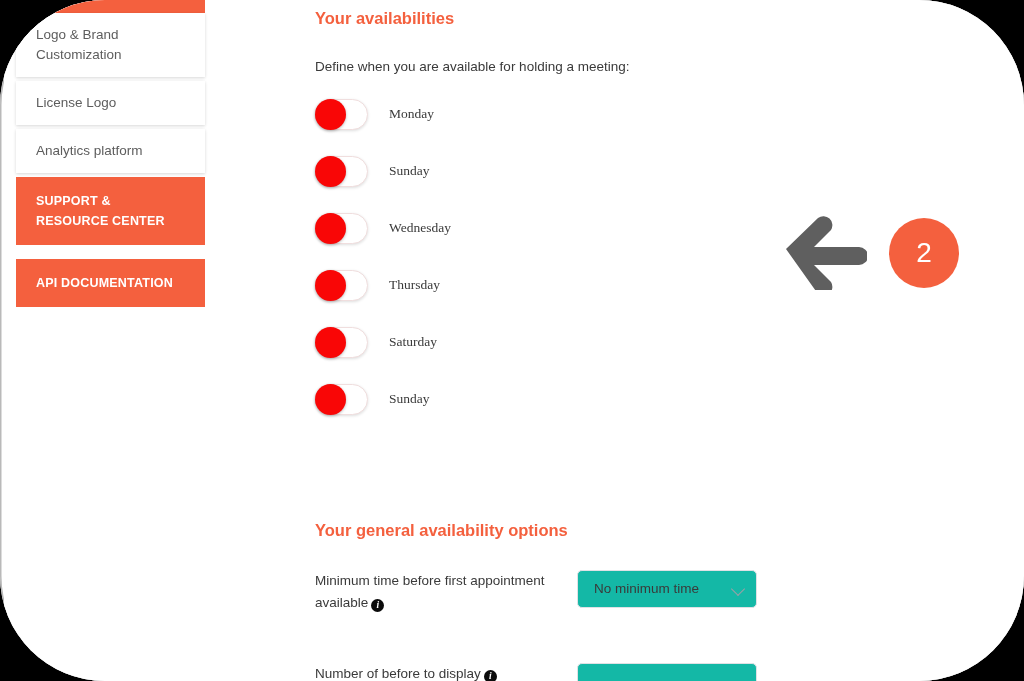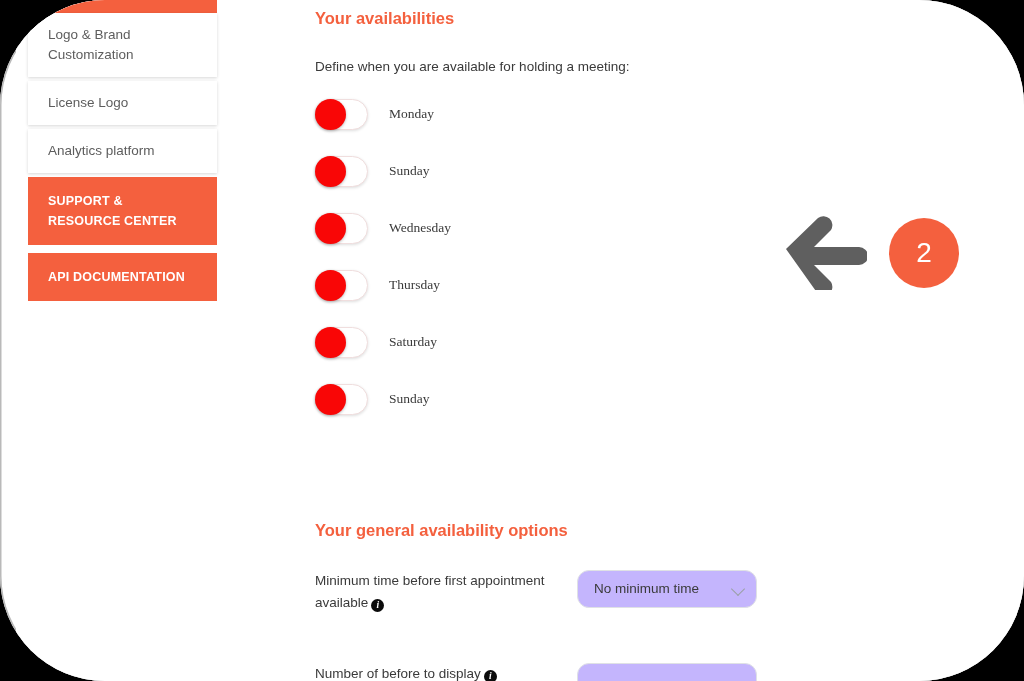--- a/index.html
+++ b/index.html
@@ -22,21 +22,21 @@
     height: 681px;
     background: #ffffff;
     border-radius: 105px;
     box-shadow: inset 0 0 0 1.5px #b9b9b9;
     overflow: hidden;
   }
 
   
   #sidebar {
     position: absolute;
-    left: 16px; top: 0;
+    left: 4px; top: 0;
     width: 280px;
     height: 681px;
     background: #ffffff;
   }
   #sidebar-divider {
     position: absolute;
     left: 271px; top: 0;
     width: 2px;
     height: 681px;
     background: linear-gradient(to right, rgba(0,0,0,0.10), rgba(0,0,0,0.0));
@@ -67,21 +67,21 @@
   }
 
   .nav-cta {
     background: #f4603e;
     color: #ffffff;
     font-size: 12.5px;
     font-weight: bold;
     line-height: 20px;
     letter-spacing: 0.2px;
     padding: 14px 20px;
-    margin-bottom: 8px;
+    margin-bottom: 14px;
     cursor: pointer;
     box-sizing: border-box;
   }
 
   
   #content {
     position: absolute;
     left: 273px; top: 0;
     width: 751px;
     height: 681px;
@@ -200,22 +200,22 @@
     margin-left: 3px;
     font-family: "Liberation Serif", serif;
     cursor: pointer;
   }
   .select-box {
     position: absolute;
     left: 262px;
     width: 180px;
     height: 38px;
     border: 1px solid #dfe1e5;
-    border-radius: 12px;
-    background: #c4b5fd;
+    border-radius: 5px;
+    background: #14b8a6;
     cursor: pointer;
     box-sizing: border-box;
   }
   .select-value {
     position: absolute;
     left: 16px;
     top: 0;
     line-height: 36px;
     font-size: 13.5px;
     color: #3a3a3a;

